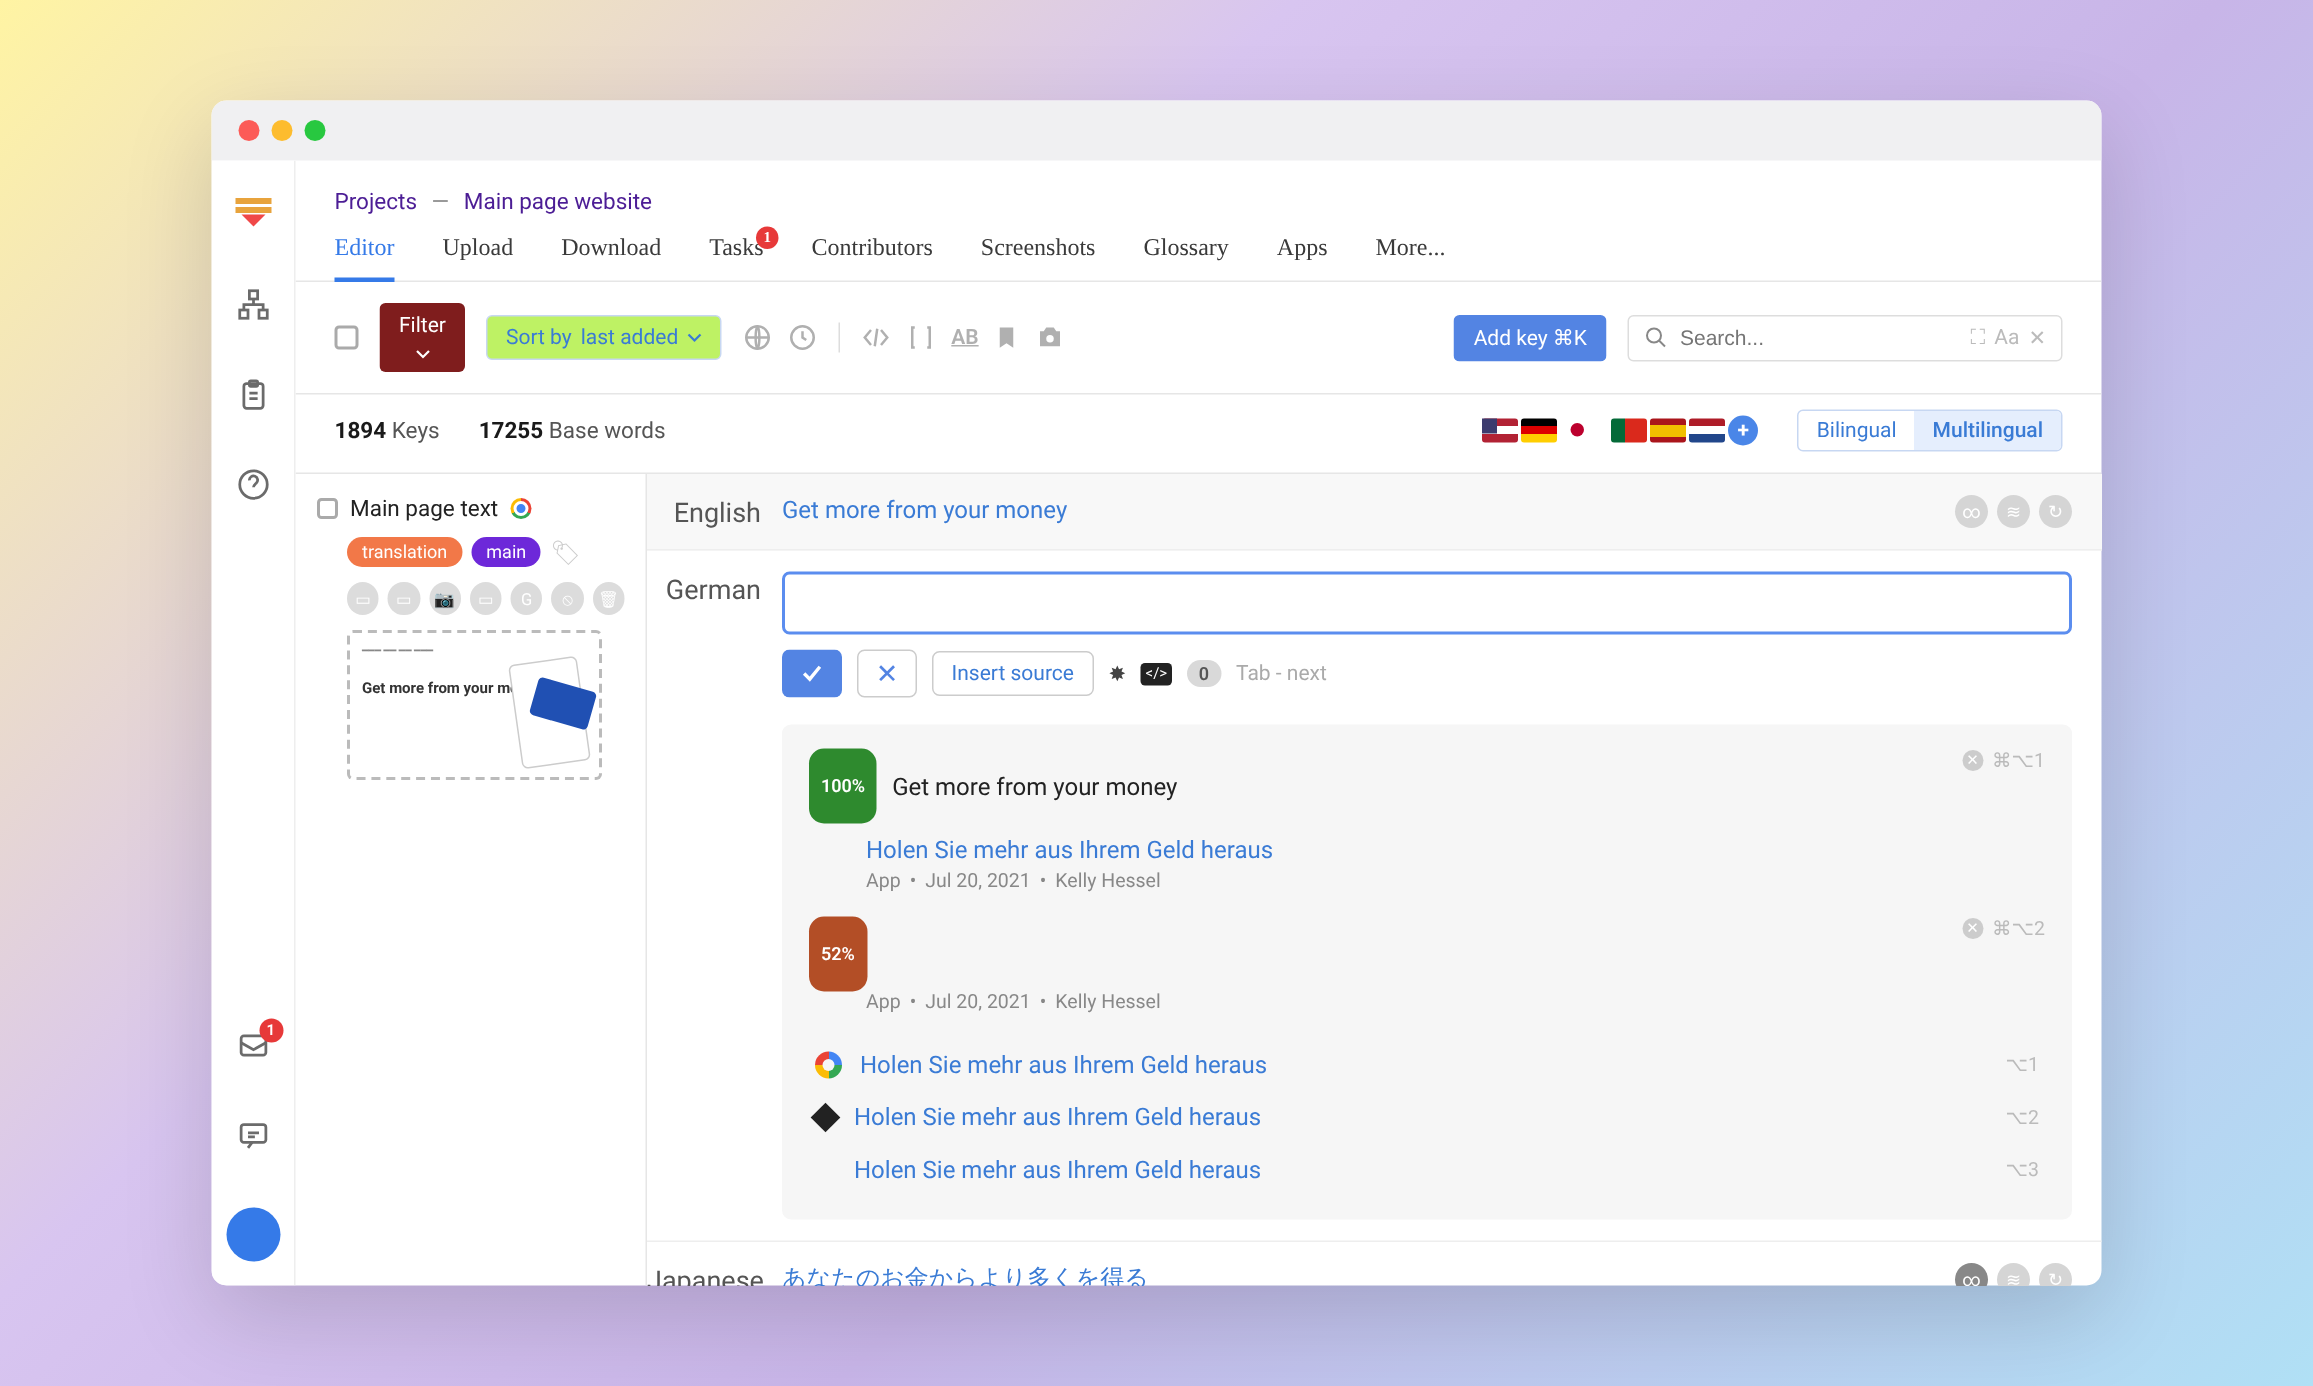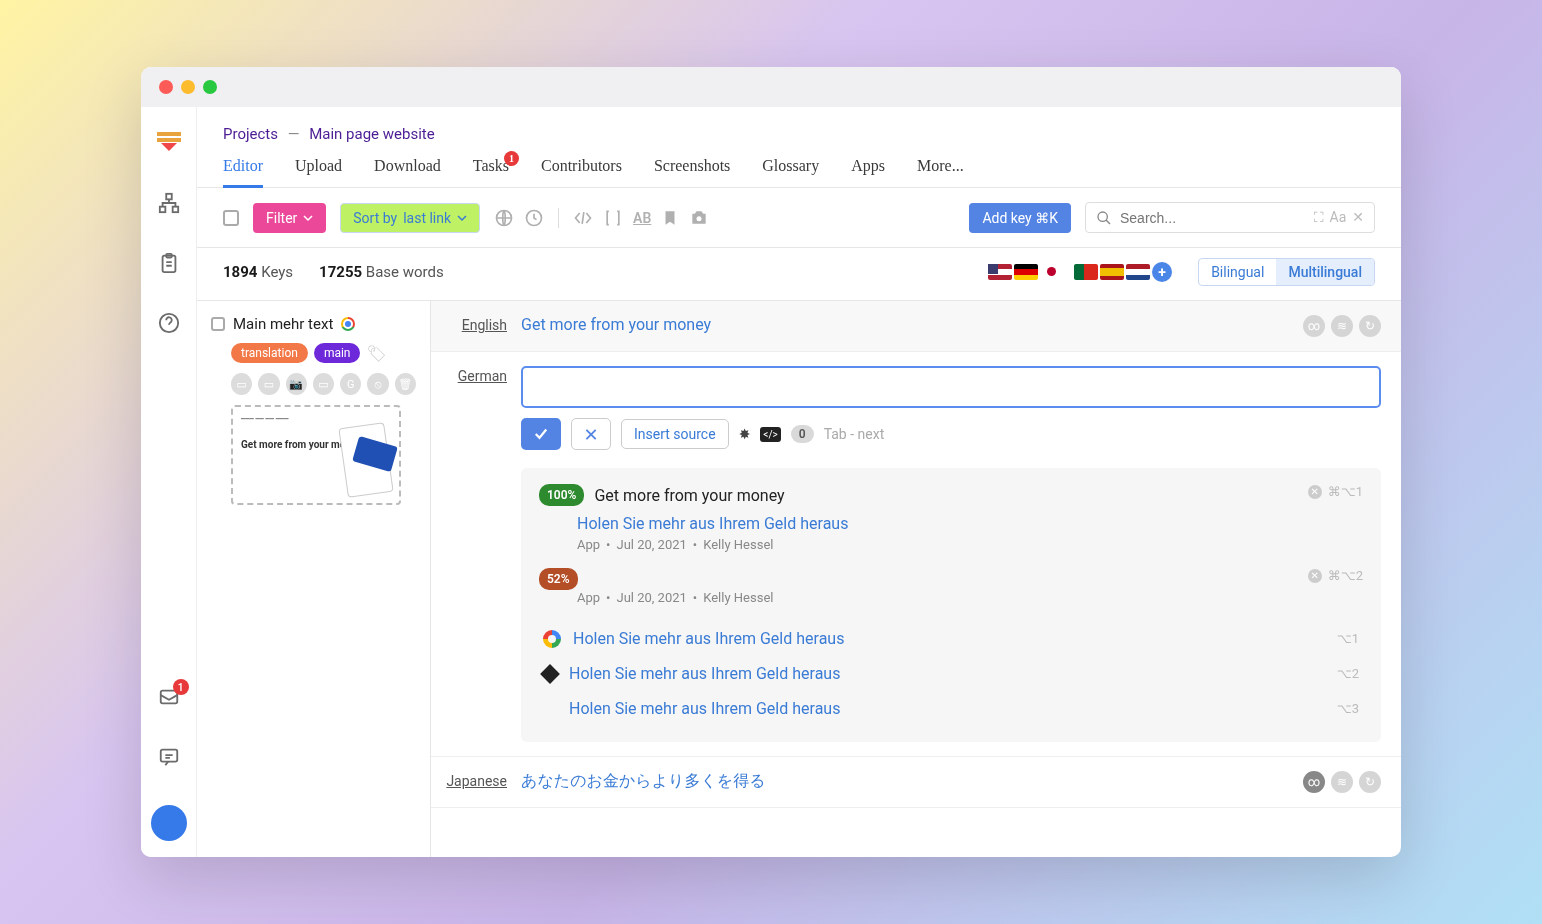--- a/index.html
+++ b/index.html
@@ -49,21 +49,21 @@
   .tabs { display:flex; padding: 14px 26px 0; gap: 32px; border-bottom:1px solid #e6e6e6;font-family:Liberation Serif, serif; }
   .tab { padding-bottom:12px; font-size:16px; color:#3a3a3a; cursor:pointer; position:relative; }
   .tab.active { color:#357ae8; font-weight:500; }
   .tab.active::after { content:""; position:absolute; left:0; right:0; bottom:-1px; height:3px; background:#357ae8;}
   .tab .tbadge{ position:absolute; top:-6px; right:-10px; width:15px;height:15px;background:#e73939;color:#fff;border-radius:50%;font-size:10px;display:flex;align-items:center;justify-content:center;font-weight:600;}
 
   
   .toolbar { display:flex; align-items:center; padding: 14px 26px; gap:14px; border-bottom:1px solid #e6e6e6; }
   .chk { width:16px;height:16px;border:2px solid #aaa;border-radius:3px; }
   .btn { border:1px solid transparent; border-radius:4px; padding:6px 12px; font-size:14px; cursor:pointer; display:flex; align-items:center; gap:6px;}
-  .btn.filter { background:#ec4899; color:#fff; }
+  .btn.filter { background:#7f1d1d; color:#fff;flex-direction:column; }
   .btn.sort { background:#bef264; border-color:#c7d7f2; color:#3a7bd5; }
   .btn.sort .hl{ color:#3a7bd5; }
   .tool-icos { display:flex; align-items:center; gap:10px; color:#b0b0b0; font-size:18px; }
   .tool-icos .divider{ width:1px; height:20px; background:#ddd; margin:0 4px;}
   .toolbar .grow{ flex:1;}
   .btn.addkey{ background:#5384e3; color:#fff; font-size:14px;}
   .search { width:290px; border:1px solid #ddd; border-radius:4px; padding:6px 10px; display:flex; align-items:center; gap:8px; color:#999;}
   .search input{ border:none; outline:none; flex:1; font-size:14px; }
   .search .sicons{ display:flex; gap:6px; color:#bbb; font-size:14px;}
 
@@ -102,21 +102,21 @@
   .iconrow{ display:flex; gap:6px; margin:8px 0 10px 20px;}
   .icochip{ width:22px;height:22px;background:#dcdcdc;border-radius:50%;display:flex;align-items:center;justify-content:center;color:#fff;font-size:11px;}
   .thumb{ margin-left:20px; width:170px; height:100px; border:2px dashed #bbb; border-radius:4px; background:#fff; padding:8px; font-size:8px; color:#333; position:relative;}
   .thumb .th-title{font-weight:700;font-size:10px;margin-top:16px;}
   .thumb .th-phone{position:absolute;right:10px;top:18px;width:46px;height:70px;background:#fff;border:1px solid #ccc;border-radius:4px;transform:rotate(-8deg);}
   .thumb .th-card{position:absolute;right:4px;top:34px;width:40px;height:26px;background:#2050b3;border-radius:3px;transform:rotate(16deg);}
 
   .langcol{ flex:1; }
 
   .langrow{ display:flex; border-bottom:1px solid #eee; }
-  .langlabel{ width:90px; text-align:right; padding:16px 14px 0 0; font-size:14px; color:#555;text-decoration:underline;}
+  .langlabel{ width:90px; text-align:right; padding:16px 14px 0 0; font-size:18px; color:#555;}
   .langbody{ flex:1; padding:14px 20px 14px 0;}
   .srctext{ color:#3a7bd5; font-size:16px;}
   .row-icons{ float:right; display:flex; gap:6px; color:#bbb;}
   .row-icons .rci{ width:22px;height:22px;border-radius:50%;background:#d5d5d5;display:flex;align-items:center;justify-content:center;font-size:12px;color:#fff;}
   .rci.sp{ background:#888;}
 
   .txtinput{ width:100%; border:2px solid #5b8def; border-radius:5px; padding:10px 12px; font-size:15px; font-family:inherit; outline:none; }
 
   .actionrow{ display:flex; gap:10px; margin-top:10px; align-items:center;}
   .abtn{ width:40px; height:32px; border-radius:5px; display:flex;align-items:center;justify-content:center;cursor:pointer;border:1px solid transparent;}
@@ -124,21 +124,21 @@
   .abtn.cancel{ background:#fff; border-color:#ccc; color:#5384e3; font-size:18px;}
   .btn.insert{ background:#fff;border:1px solid #ccc;color:#3a7bd5;padding:6px 12px;border-radius:5px;font-size:14px;}
   .smico{ font-size:14px; color:#444;}
   .smico.code{ background:#222;color:#fff;padding:2px 3px;border-radius:3px;font-size:10px;}
   .countpill{ background:#d9d9d9;color:#555;padding:2px 8px;border-radius:10px;font-size:12px;font-weight:600;}
   .hint{ color:#aaa; font-size:14px;}
 
   .suggestbox{ background:#f6f6f6; border-radius:6px; margin-top:18px; padding:16px 18px;}
   .sugrow{ margin-bottom:16px;}
   .sughead{ display:flex; align-items:center; gap:10px; font-size:16px; color:#222;}
-  .pct{ padding:4px 8px; border-radius:10px; color:#fff; font-size:12px; font-weight:600;}
+  .pct{ padding:18px 8px; border-radius:10px; color:#fff; font-size:12px; font-weight:600;}
   .pct.p100{ background:#2e8a2e;}
   .pct.p52{ background:#b34e26;}
   .diff .del{ text-decoration:line-through; color:#888;}
   .diff .ins{ background:#cde9c4;}
   .sugtrans{ margin:8px 0 4px 38px; color:#3a7bd5; font-size:16px;}
   .sugmeta{ margin-left:38px; color:#888; font-size:13px;}
   .sugmeta .mdot{ margin:0 6px;}
   .sug-rt{ float:right; color:#bbb; font-size:13px; display:flex; gap:6px; align-items:center;}
   .sug-rt .xci{ width:14px;height:14px;background:#ccc;border-radius:50%;display:inline-flex;align-items:center;justify-content:center;color:#fff;font-size:10px;}
 
@@ -235,21 +235,21 @@
       <div class="toolbar">
         <div class="chk"></div>
         <div class="btn filter">
           <span>Filter</span>
           <svg width="10" height="10" viewBox="0 0 10 10">
               <path d="M1 3l4 4 4-4" stroke="#fff" stroke-width="1.5" fill="none"></path>
             </svg>
         </div>
         <div class="btn sort">
           <span>Sort by </span>
-            <span class="hl">last link</span>
+            <span class="hl">last added</span>
           <svg width="10" height="10" viewBox="0 0 10 10">
               <path d="M1 3l4 4 4-4" stroke="#3a7bd5" stroke-width="1.5" fill="none"></path>
             </svg>
         </div>
         <div class="tool-icos">
           <span>
               <svg width="20" height="20" viewBox="0 0 24 24" fill="none" stroke="#b0b0b0" stroke-width="2">
                 <circle cx="12" cy="12" r="9"></circle>
                 <path d="M3 12h18M12 3c2 3 2 15 0 18M12 3c-2 3-2 15 0 18"></path>
               </svg>
@@ -318,21 +318,21 @@
           <div class="vbtn">Bilingual</div>
           <div class="vbtn active">Multilingual</div>
         </div>
       </div>
 
       <div class="editor">
 
         <div class="keypanel">
           <div class="keyhdr">
             <div class="chk"></div>
-            <span>Main mehr text</span>
+            <span>Main page text</span>
             <span class="chrome-ico"></span>
           </div>
           <div class="tagrow">
             <span class="tag t1">translation</span>
             <span class="tag t2">main</span>
             <span class="tag-ico">🏷</span>
           </div>
           <div class="iconrow">
             <span class="icochip">▭</span>
             <span class="icochip">▭</span>

